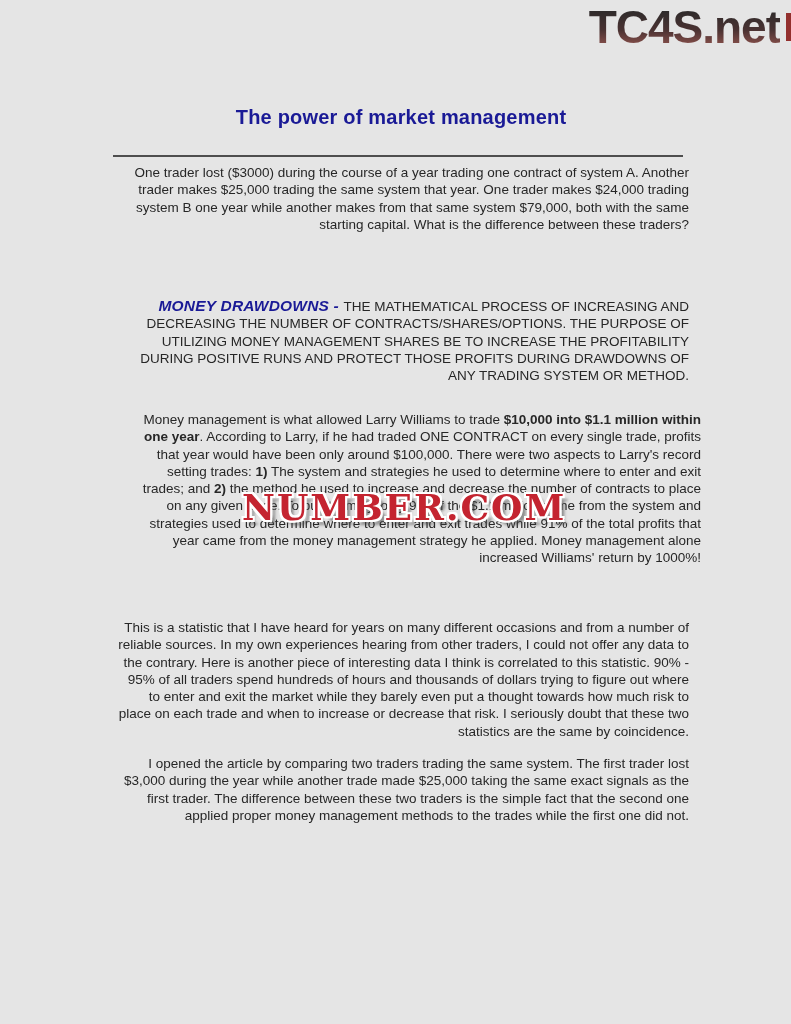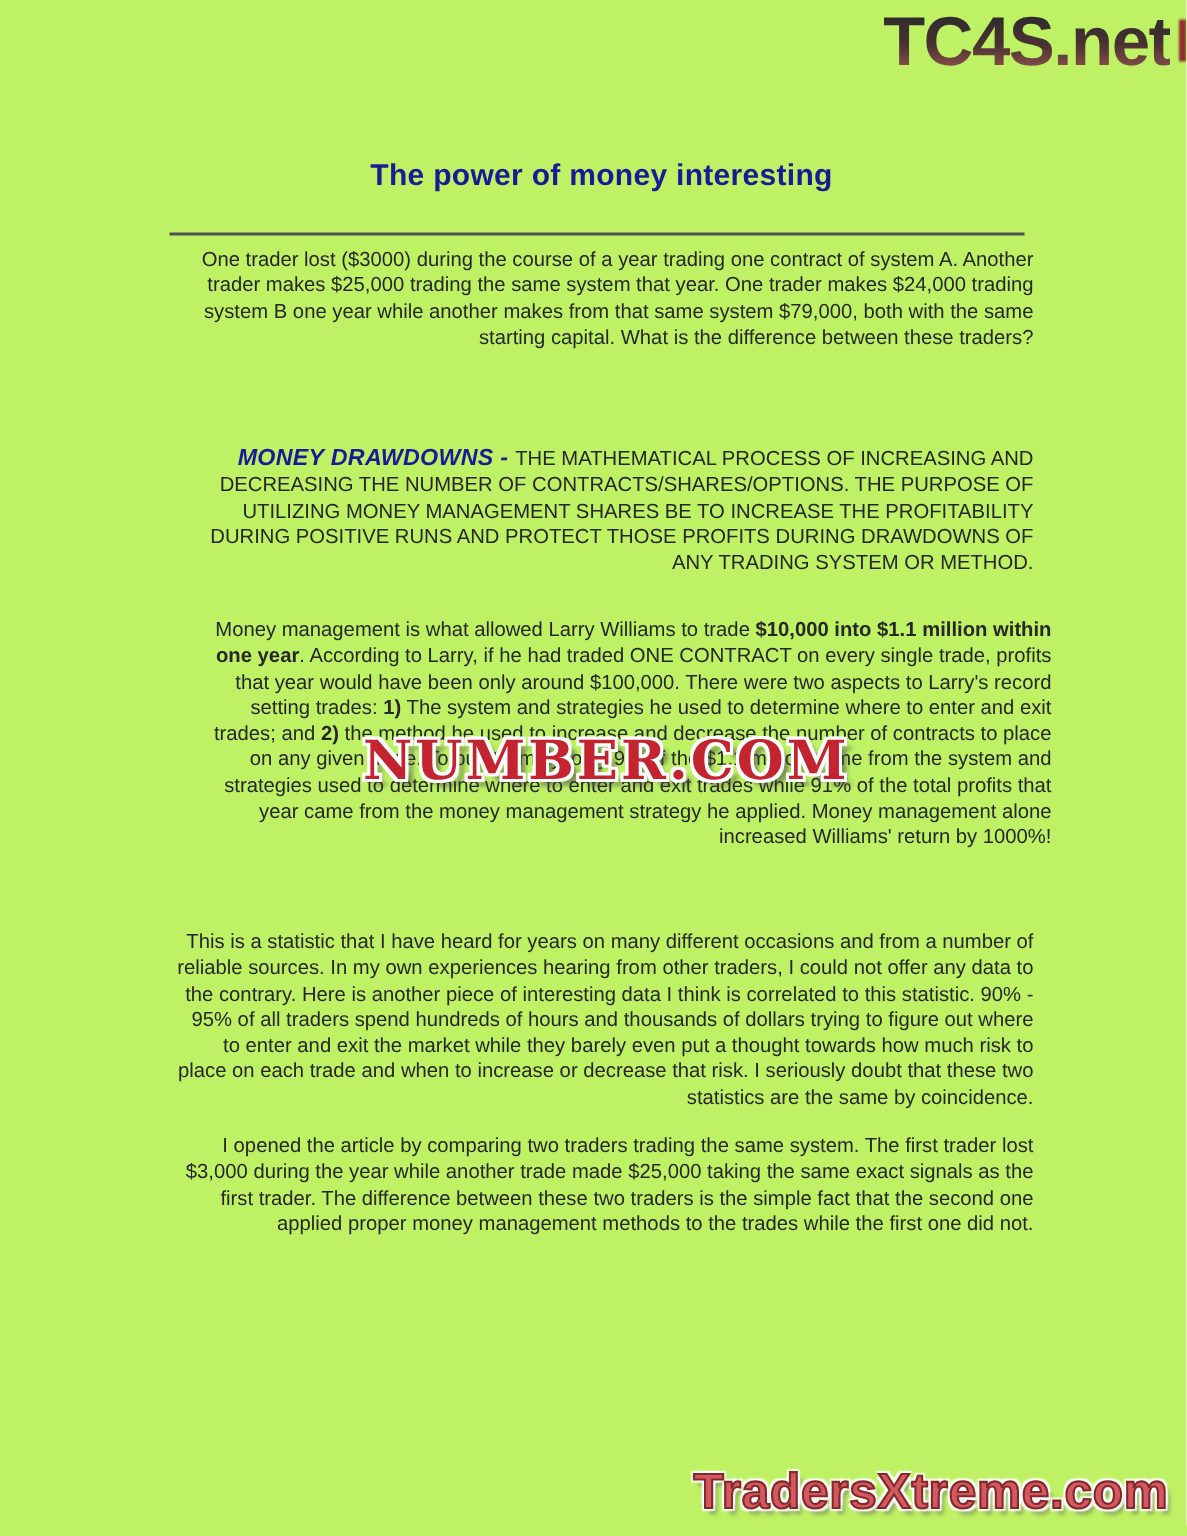--- a/index.html
+++ b/index.html
@@ -1,18 +1,18 @@
 <!DOCTYPE html>
 <html style="--heading_blue: #1a1a96; --watermark_red: #c42430; --logo_red: #d05a60;"><head>
 <meta charset="utf-8">
 <title>Scanned article</title>
 <style>
   html,body{margin:0;padding:0;background:#ffffff;}
   .page{
-    position:relative;width:791px;height:1024px;background:#bef264;overflow:hidden;
+    position:relative;width:791px;height:1024px;background:#e5e5e5;overflow:hidden;
     font-family:"Liberation Sans",sans-serif;color:#2b2b2b;
   }
   
   .top-logo{
     position:absolute;top:2px;right:11px;
     font-size:46px;font-weight:bold;letter-spacing:-1px;line-height:1.1;
     color:#5a3431;
     background:linear-gradient(180deg,#2d2b2b 15%,#4a3232 55%,#8d524d 88%,#a8625a 100%);
     -webkit-background-clip:text;background-clip:text;
     -webkit-text-fill-color:transparent;
@@ -73,36 +73,35 @@
   b{font-weight:bold;}
 </style>
 </head>
 <body>
 
 <div class="page">
 
   <div class="top-logo">TC4S.net</div>
   <div class="red-edge-mark"></div>
 
-  <h1 class="title" style="margin:0;">The power of money interesting</h1>
+  <h1 class="title" style="margin:0;">The power of market management</h1>
 
   <div class="divider"></div>
 
   <p class="para p-intro" style="margin:0;">One trader lost ($3000) during the course of a year trading one contract of system A. Another trader makes $25,000 trading the same system that year. One trader makes $24,000 trading system B one year while another makes from that same system $79,000, both with the same starting capital. What is the difference between these traders?</p>
 
   <p class="para p-mm" style="margin:0;">
     <span class="mm-lead">MONEY DRAWDOWNS - </span><span>THE MATHEMATICAL PROCESS OF INCREASING AND DECREASING THE NUMBER OF CONTRACTS/SHARES/OPTIONS. THE PURPOSE OF UTILIZING MONEY MANAGEMENT SHARES BE TO INCREASE THE PROFITABILITY DURING POSITIVE RUNS AND PROTECT THOSE PROFITS DURING DRAWDOWNS OF ANY TRADING SYSTEM OR METHOD.</span>
   </p>
 
   <p class="para p-larry" style="margin:12px;">
     <span>Money management is what allowed Larry Williams to trade </span><b>$10,000 into $1.1 million within one year</b><span>. According to Larry, if he had traded ONE CONTRACT on every single trade, profits that year would have been only around $100,000. There were two aspects to Larry's record setting trades: </span><b>1)</b><span> The system and strategies he used to determine where to enter and exit trades; and </span><b>2)</b><span> the method he used to increase and decrease the number of contracts to place on any given trade. To put it simply, only 9% of the $1.1 million came from the system and strategies used to determine where to enter and exit trades while 91% of the total profits that year came from the money management strategy he applied. Money management alone increased Williams' return by 1000%!</span>
   </p>
 
 
   <p class="para p-stat" style="margin:0;">This is a statistic that I have heard for years on many different occasions and from a number of reliable sources. In my own experiences hearing from other traders, I could not offer any data to the contrary. Here is another piece of interesting data I think is correlated to this statistic. 90% - 95% of all traders spend hundreds of hours and thousands of dollars trying to figure out where to enter and exit the market while they barely even put a thought towards how much risk to place on each trade and when to increase or decrease that risk. I seriously doubt that these two statistics are the same by coincidence.</p>
 
   <p class="para p-close" style="margin:0;">I opened the article by comparing two traders trading the same system. The first trader lost $3,000 during the year while another trade made $25,000 taking the same exact signals as the first trader. The difference between these two traders is the simple fact that the second one applied proper money management methods to the trades while the first one did not.</p>
 
   <div class="watermark">NUMBER.COM</div>
 
-  <div class="bottom-logo">TradersXtreme.com</div>
 
 </div>
 
 </body></html>

